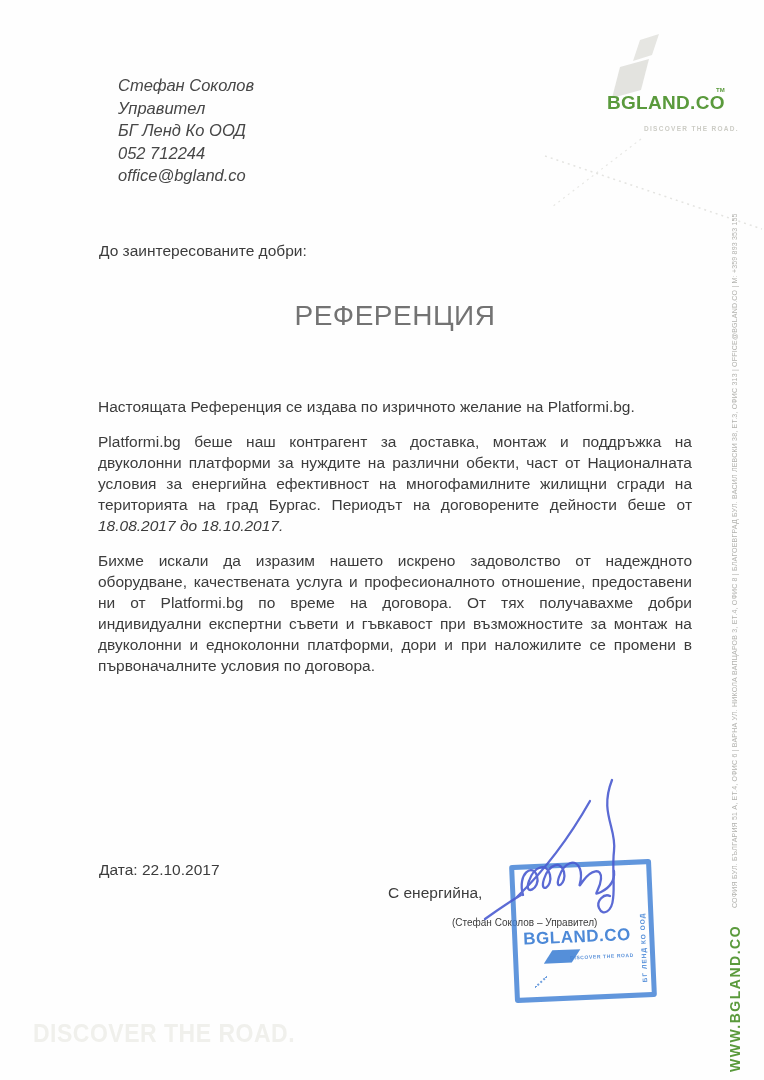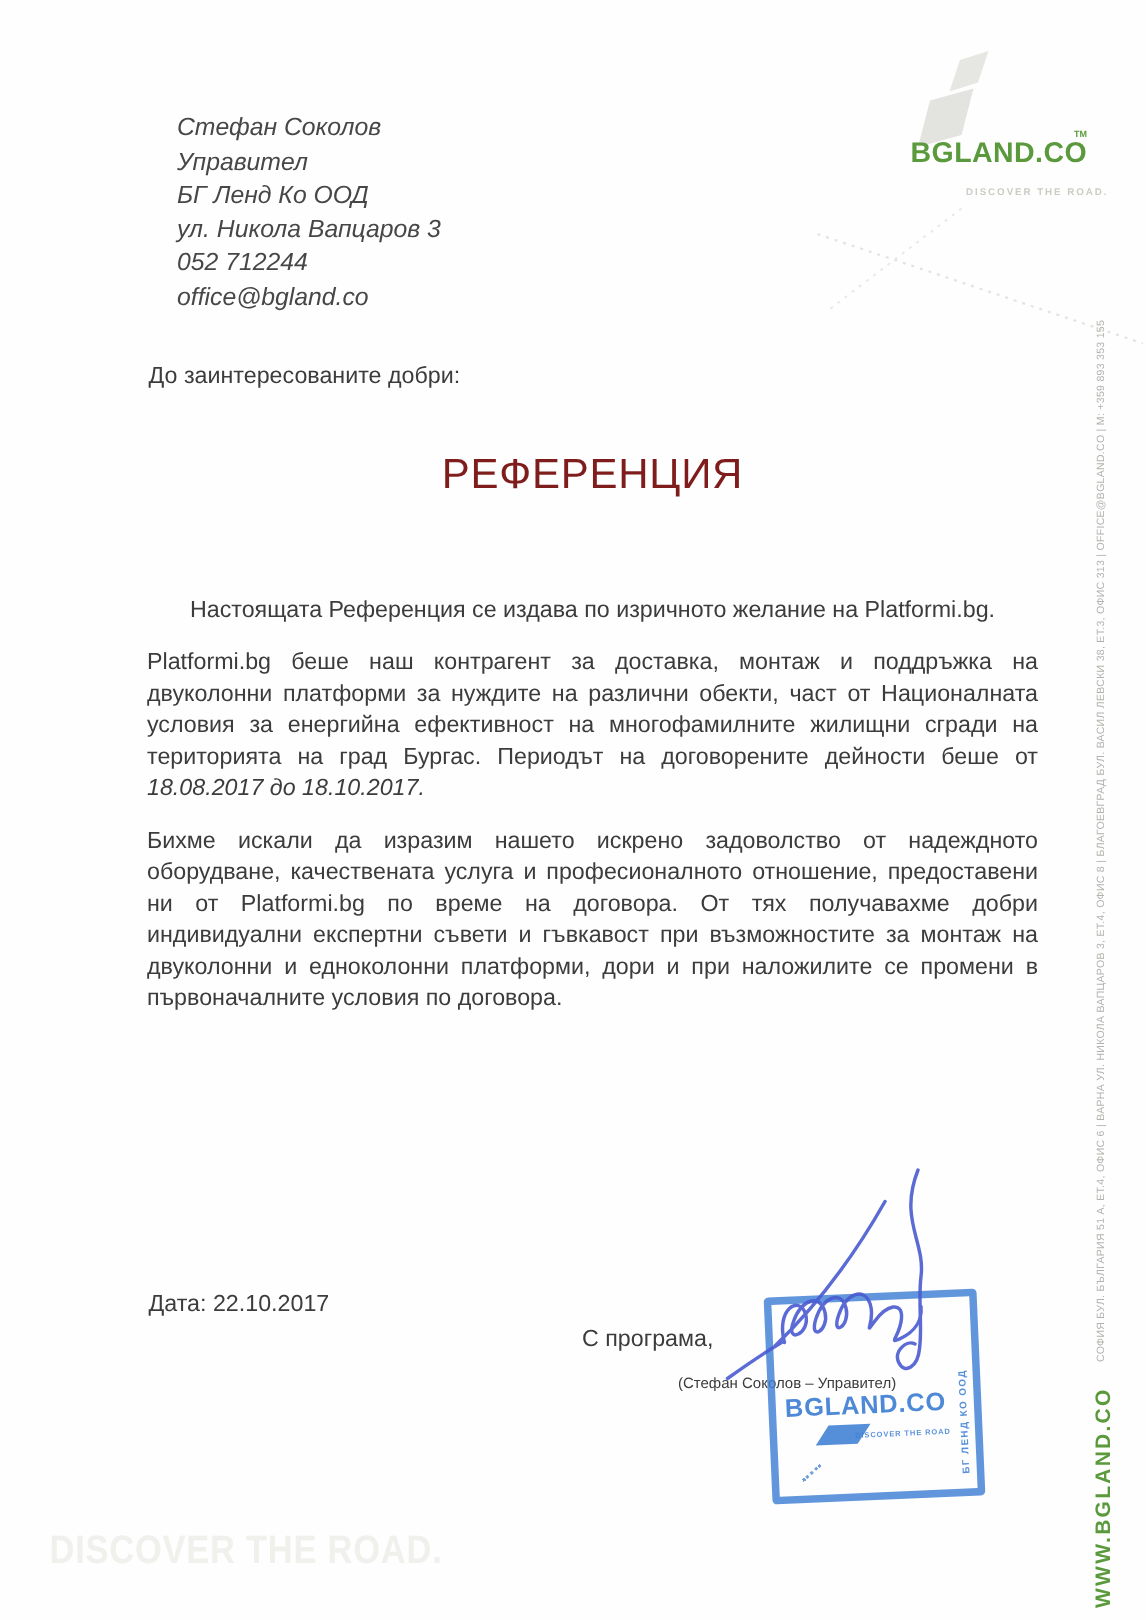--- a/index.html
+++ b/index.html
@@ -35,27 +35,27 @@
   .sender {
     left:99px; top:74px;
     font-style:italic; font-size:16.5px; line-height:22.5px; color:#474747;margin-left:19px;
   }
 
   .salutation { left:99px; top:242px; font-size:15.5px; }
 
   .title {
     left:98px; top:300px; width:594px;
     text-align:center; font-size:28px; font-weight:400;
-    letter-spacing:0.5px; color:#7f1d1d; margin:0;
+    letter-spacing:0.5px; color:#737373; margin:0;
   }
 
   
   .letter-body { left:98px; top:396px; width:594px; font-size:15.5px; line-height:21px; }
   .letter-body p { margin:0 0 14px 0; text-align:justify; }
-  .letter-body p:first-child { text-align:center; }
+  .letter-body p:first-child { text-align:left; }
   .dates-italic { font-style:italic; }
 
   .date-line  { left:99px;  top:861px; font-size:15.5px; }
   .closing    { left:388px; top:884px; font-size:15.5px; }
   .signer     { left:452px; top:917px; font-size:10px; }
 
   
   .stamp {
     left:512px; top:862px; width:142px; height:138px;
     border:5px solid rgba(62,127,212,0.82); border-radius:3px;
@@ -125,37 +125,36 @@
   </svg>
   <div class="logo-brand">BGLAND.CO</div>
   <div class="logo-tm">TM</div>
   <div class="logo-tagline">DISCOVER THE ROAD.</div>
 </div>
 
 <div class="abs sender">
   <div>Стефан Соколов</div>
   <div>Управител</div>
   <div>БГ Ленд Ко ООД</div>
-  <div>ул. Никола Вапцаров 3</div>
   <div>052 712244</div>
   <div>office@bgland.co</div>
 </div>
 
 <div class="abs salutation">До заинтересованите добри:</div>
 
 <h1 class="abs title">РЕФЕРЕНЦИЯ</h1>
 
 <div class="abs letter-body">
   <p>Настоящата Референция се издава по изричното желание на Platformi.bg.</p>
   <p><span>Platformi.bg беше наш контрагент за доставка, монтаж и поддръжка на двуколонни платформи за нуждите на различни обекти, част от Националната условия за енергийна ефективност на многофамилните жилищни сгради на територията на град Бургас. Периодът на договорените дейности беше от </span><span class="dates-italic">18.08.2017 до 18.10.2017.</span></p>
   <p>Бихме искали да изразим нашето искрено задоволство от надеждното оборудване, качествената услуга и професионалното отношение, предоставени ни от Platformi.bg по време на договора. От тях получавахме добри индивидуални експертни съвети и гъвкавост при възможностите за монтаж на двуколонни и едноколонни платформи, дори и при наложилите се промени в първоначалните условия по договора.</p>
 </div>
 
 <div class="abs date-line">Дата: 22.10.2017</div>
-<div class="abs closing">С програма,</div>
+<div class="abs closing">С енергийна,</div>
 <div class="abs signer">(Стефан Соколов – Управител)</div>
 
 <div class="abs stamp">
   <div class="stamp-brand">BGLAND.CO</div>
   <div class="stamp-diamond"></div>
   <div class="stamp-tagline">DISCOVER THE ROAD</div>
   <div class="stamp-side-text">БГ ЛЕНД КО ООД</div>
   <div class="stamp-tick"></div>
 </div>
 

